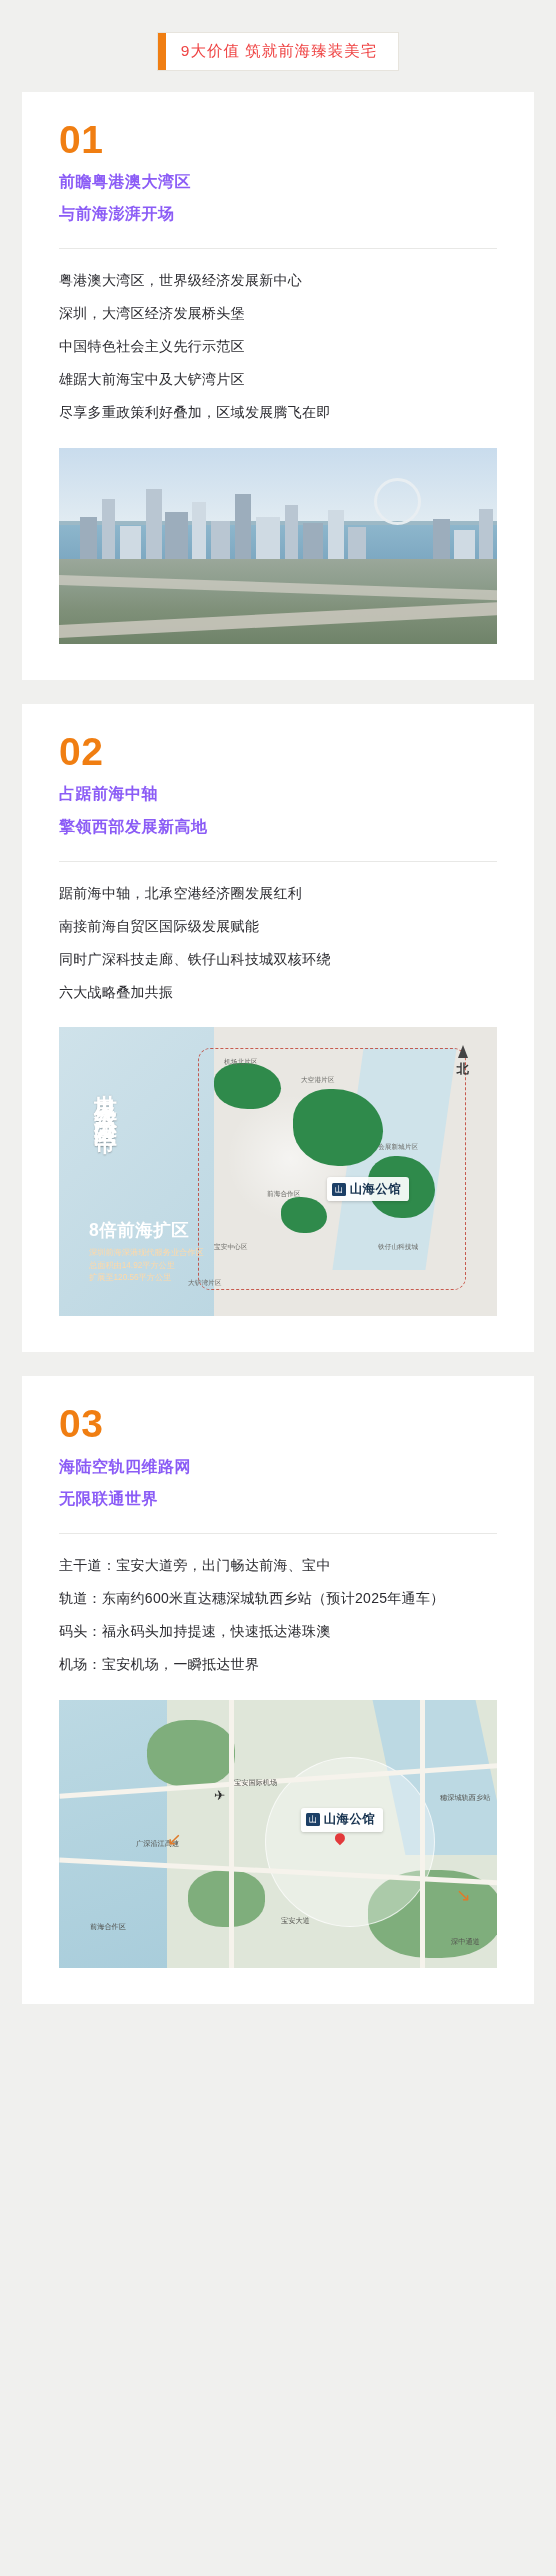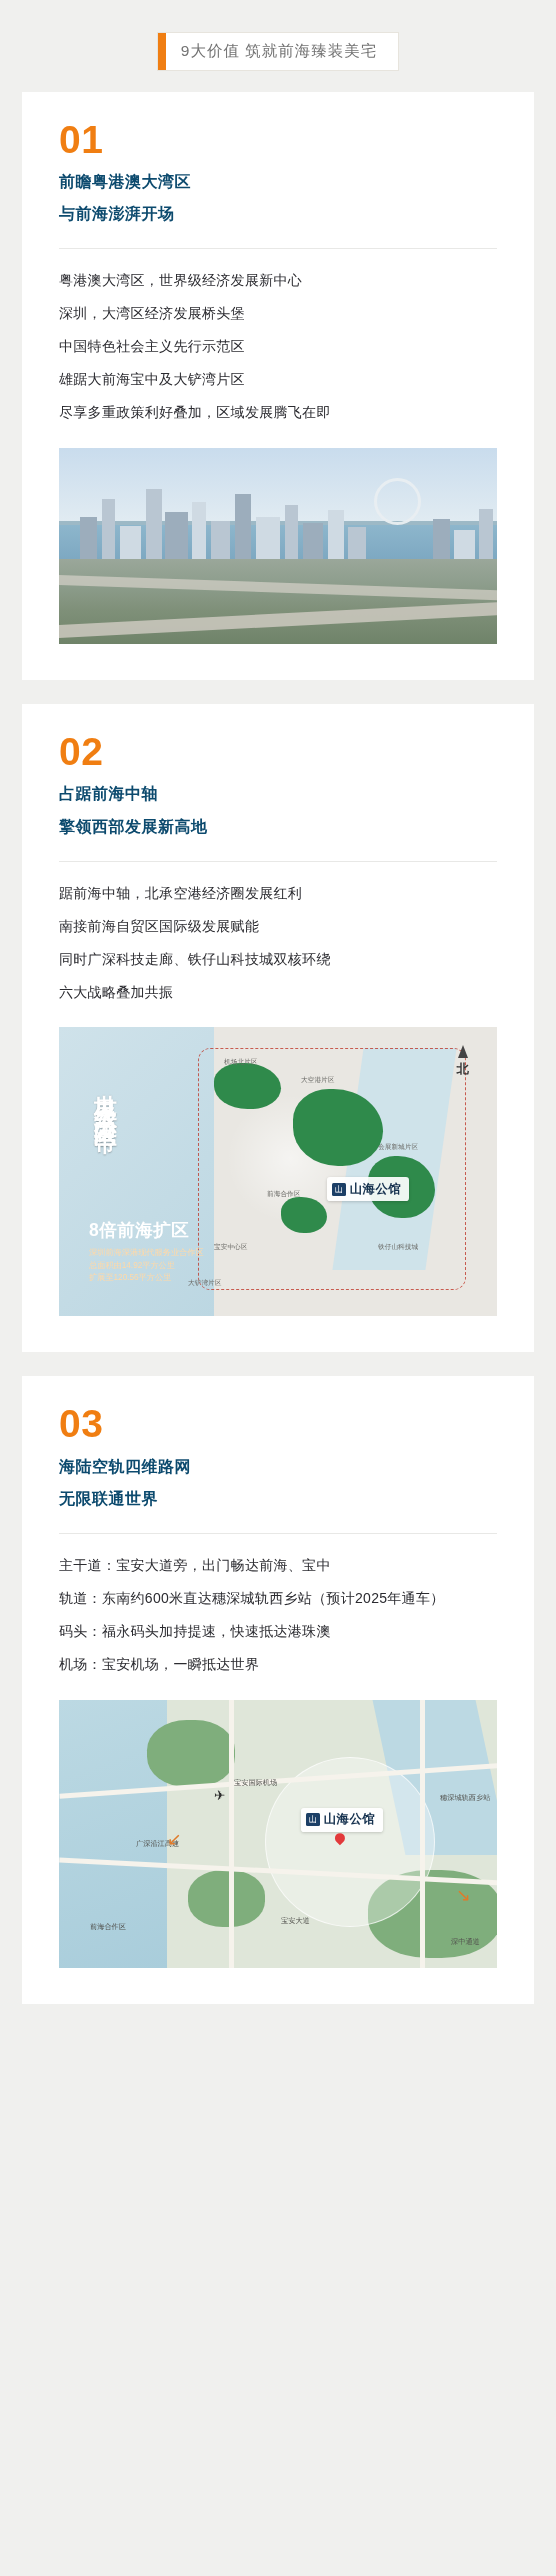--- a/index.html
+++ b/index.html
@@ -36,21 +36,21 @@
   .banner-accent {
     width: 8.2px;
     background: #f07e12;
   }
   .banner-text {
     display: flex;
     align-items: center;
     padding: 0 20.6px 0 14.4px;
     font-size: 15.5px;
     letter-spacing: 1px;
-    color: #737373;
+    color: #ef4444;
     white-space: nowrap;
     font-weight: 500;
   }
 
   
   .card {
     background: #ffffff;
     margin: 0 auto 24px auto;
     width: 512px;
     padding: 28px 37px 36px 37px;
@@ -59,21 +59,21 @@
     font-size: 39px;
     font-weight: bold;
     color: #f07e12;
     line-height: 1.0;
     letter-spacing: 0.5px;
     font-family: "Liberation Sans", sans-serif;
   }
   .sub-title {
     font-size: 16px;
     font-weight: bold;
-    color: #0c4a6e;
+    color: #8b5cf6;
     margin-top: 13.4px;
     letter-spacing: 0.5px;
   }
   .sub-title.second {
     margin-top: 11.3px;
   }
   .rule {
     width: 100%;
     height: 0.5px;
     background: #e8e8e6;

